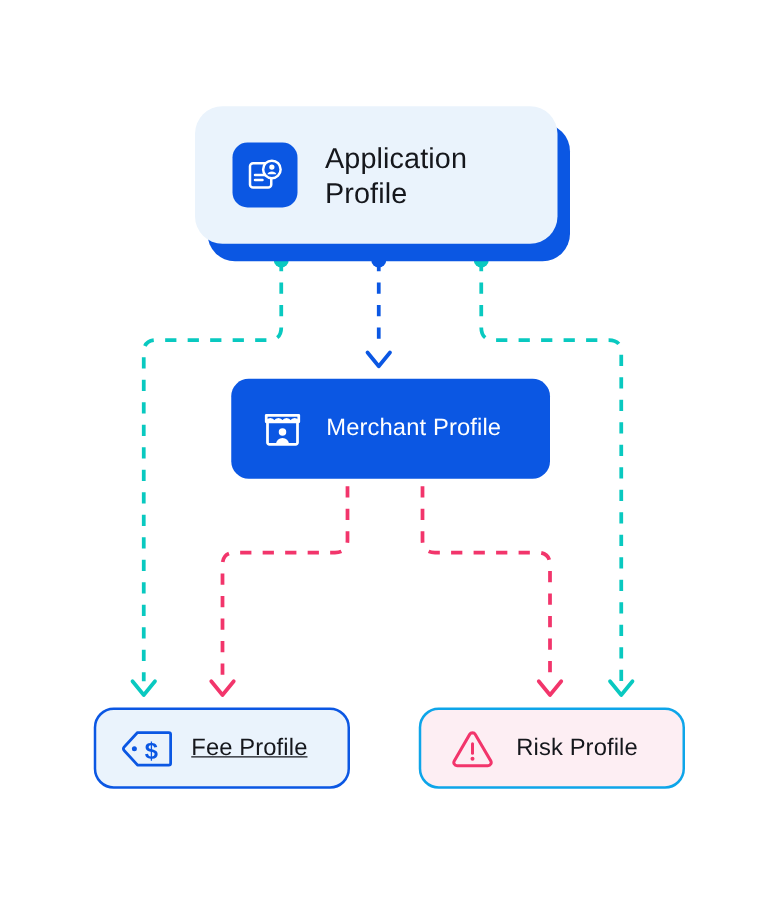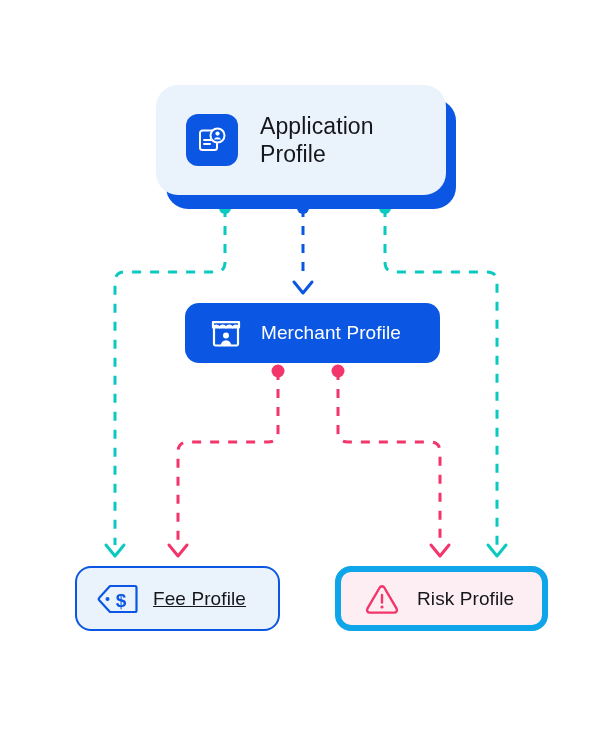--- a/index.html
+++ b/index.html
@@ -78,21 +78,21 @@
     letter-spacing: 0.1px;
     max-width: 150px;
   }
 
   
   .node-merchant {
     position: absolute;
     left: 185px;
     top: 303px;
     width: 255px;
-    height: 60px;
+    height: 80px;
     background: #0b57e3;
     border-radius: 14px;
     display: flex;
     align-items: center;
     padding-left: 24px;
     box-sizing: border-box;
   }
   .merchant-icon {
     width: 34px;
     height: 34px;
@@ -134,21 +134,21 @@
   }
 
   
   .node-risk {
     position: absolute;
     left: 335px;
     top: 566px;
     width: 213px;
     height: 65px;
     background: #fdeef3;
-    border: 6px solid #0ea5e9;
+    border: 2px solid #0ea5e9;
     border-radius: 16px;
     box-sizing: border-box;
     display: flex;
     align-items: center;
     padding-left: 22px;
   }
   .risk-icon {
     width: 38px;
     height: 34px;
     flex: 0 0 auto;

